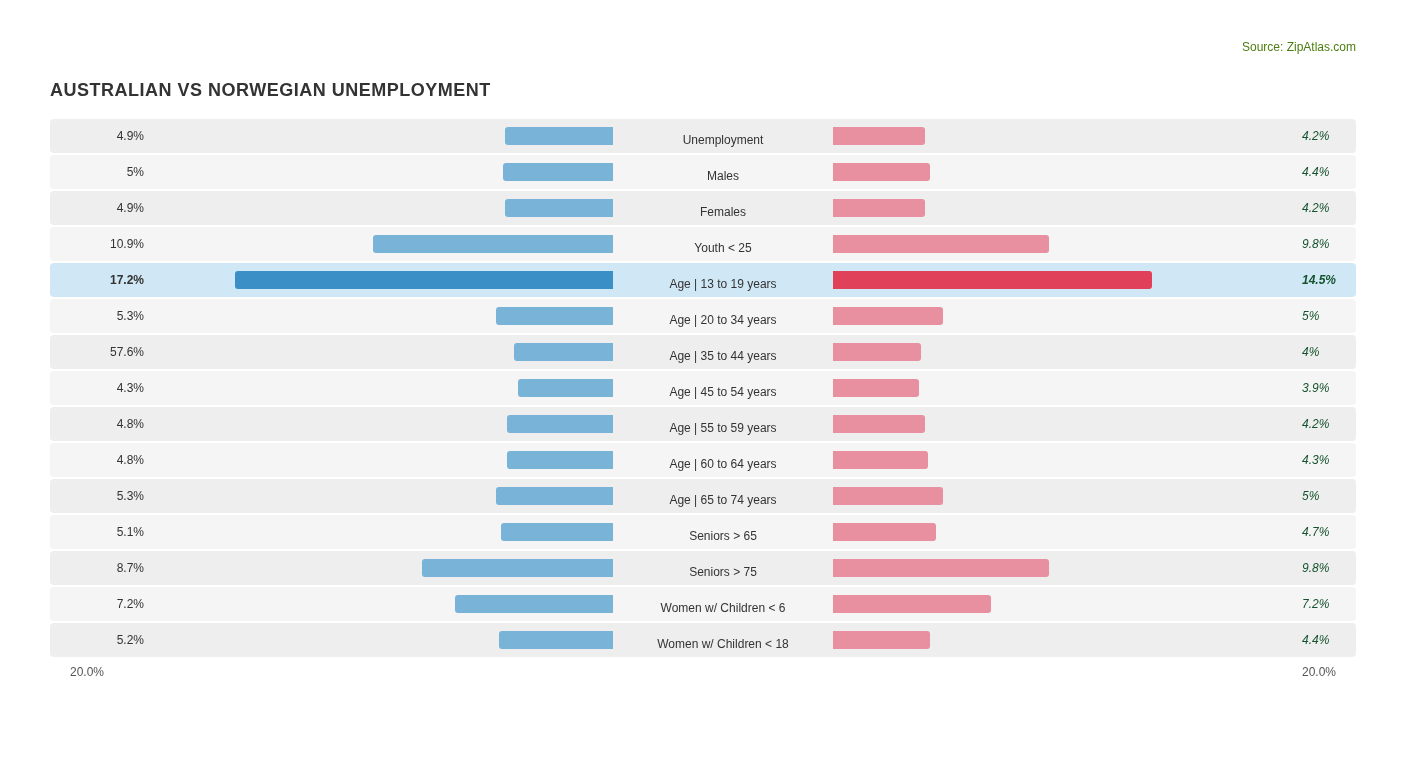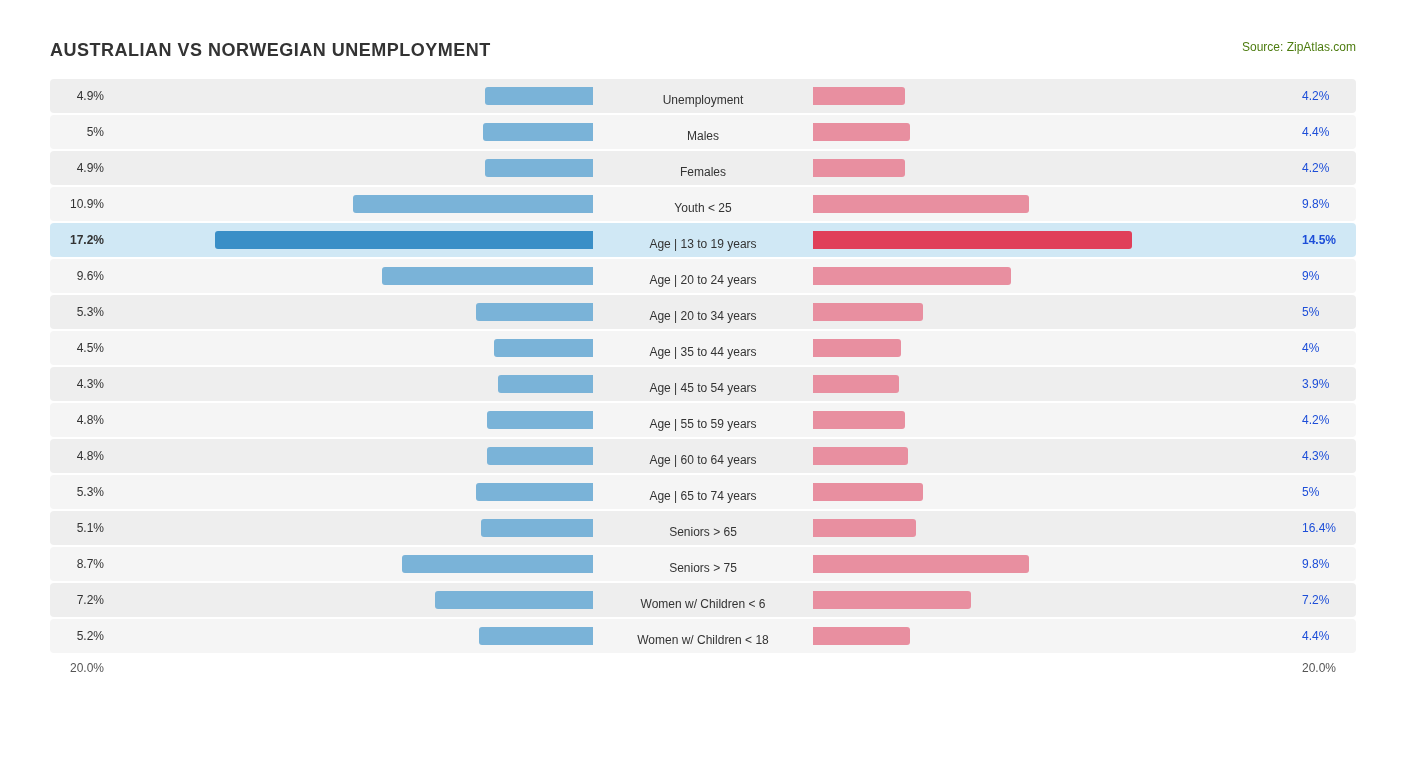--- a/index.html
+++ b/index.html
@@ -20,20 +20,21 @@
       justify-content: space-between;
       align-items: flex-start;
       margin-bottom: 18px;
     }
     .chart-title {
       font-size: 18px;
       font-weight: bold;
       color: #333;
       text-transform: uppercase;
       letter-spacing: 0.5px;
+      margin-top: 40px;
     }
     .chart-source {
       font-size: 12px;
       color: #4d7c0f;
     }
     .chart-body {
       position: relative;
     }
     .bar-row {
       display: flex;
@@ -50,20 +51,21 @@
     }
     
     .bar-left-val {
       width: 60px;
       text-align: right;
       font-size: 12px;
       color: #333;
       padding-right: 6px;
       flex-shrink: 0;
       font-weight: 500;
+      margin-left: 40px;
     }
     .bar-left-area {
       flex: 1;
       display: flex;
       justify-content: flex-end;
       align-items: center;
       height: 100%;
       position: relative;
     }
     .bar-left {
@@ -94,24 +96,25 @@
     .bar-right {
       height: 18px;
       border-radius: 0 3px 3px 0;
       background: #e88fa0;
       display: block;
     }
     .bar-right-val {
       width: 60px;
       text-align: left;
       font-size: 12px;
-      color: #1d4ed8;
+      color: #14532d;
       padding-left: 6px;
       flex-shrink: 0;
       font-weight: 500;
+      font-style: italic;
     }
     
     .bar-row.highlight {
       background: #d0e8f5;
     }
     .bar-row.highlight .bar-left-val,
     .bar-row.highlight .bar-right-val {
       font-weight: bold;
     }
     .bar-left.highlight-blue {
@@ -214,43 +217,32 @@
       <div class="bar-left-area">
         <div class="bar-left highlight-blue" style="width:378px;"></div>
       </div>
       <div class="bar-label">Age | 13 to 19 years</div>
       <div class="bar-right-area">
         <div class="bar-right highlight-pink" style="width:319px;"></div>
       </div>
       <div class="bar-right-val">14.5%</div>
     </div>
       <div class="bar-row">
-      <div class="bar-left-val">9.6%</div>
-      <div class="bar-left-area">
-        <div class="bar-left" style="width:211px;"></div>
-      </div>
-      <div class="bar-label">Age | 20 to 24 years</div>
-      <div class="bar-right-area">
-        <div class="bar-right" style="width:198px;"></div>
-      </div>
-      <div class="bar-right-val">9%</div>
-    </div>
-      <div class="bar-row">
       <div class="bar-left-val">5.3%</div>
       <div class="bar-left-area">
         <div class="bar-left" style="width:117px;"></div>
       </div>
       <div class="bar-label">Age | 20 to 34 years</div>
       <div class="bar-right-area">
         <div class="bar-right" style="width:110px;"></div>
       </div>
       <div class="bar-right-val">5%</div>
     </div>
       <div class="bar-row">
-      <div class="bar-left-val">4.5%</div>
+      <div class="bar-left-val">57.6%</div>
       <div class="bar-left-area">
         <div class="bar-left" style="width:99px;"></div>
       </div>
       <div class="bar-label">Age | 35 to 44 years</div>
       <div class="bar-right-area">
         <div class="bar-right" style="width:88px;"></div>
       </div>
       <div class="bar-right-val">4%</div>
     </div>
       <div class="bar-row">
@@ -299,21 +291,21 @@
     </div>
       <div class="bar-row">
       <div class="bar-left-val">5.1%</div>
       <div class="bar-left-area">
         <div class="bar-left" style="width:112px;"></div>
       </div>
       <div class="bar-label">Seniors &gt; 65</div>
       <div class="bar-right-area">
         <div class="bar-right" style="width:103px;"></div>
       </div>
-      <div class="bar-right-val">16.4%</div>
+      <div class="bar-right-val">4.7%</div>
     </div>
       <div class="bar-row">
       <div class="bar-left-val">8.7%</div>
       <div class="bar-left-area">
         <div class="bar-left" style="width:191px;"></div>
       </div>
       <div class="bar-label">Seniors &gt; 75</div>
       <div class="bar-right-area">
         <div class="bar-right" style="width:216px;"></div>
       </div>

